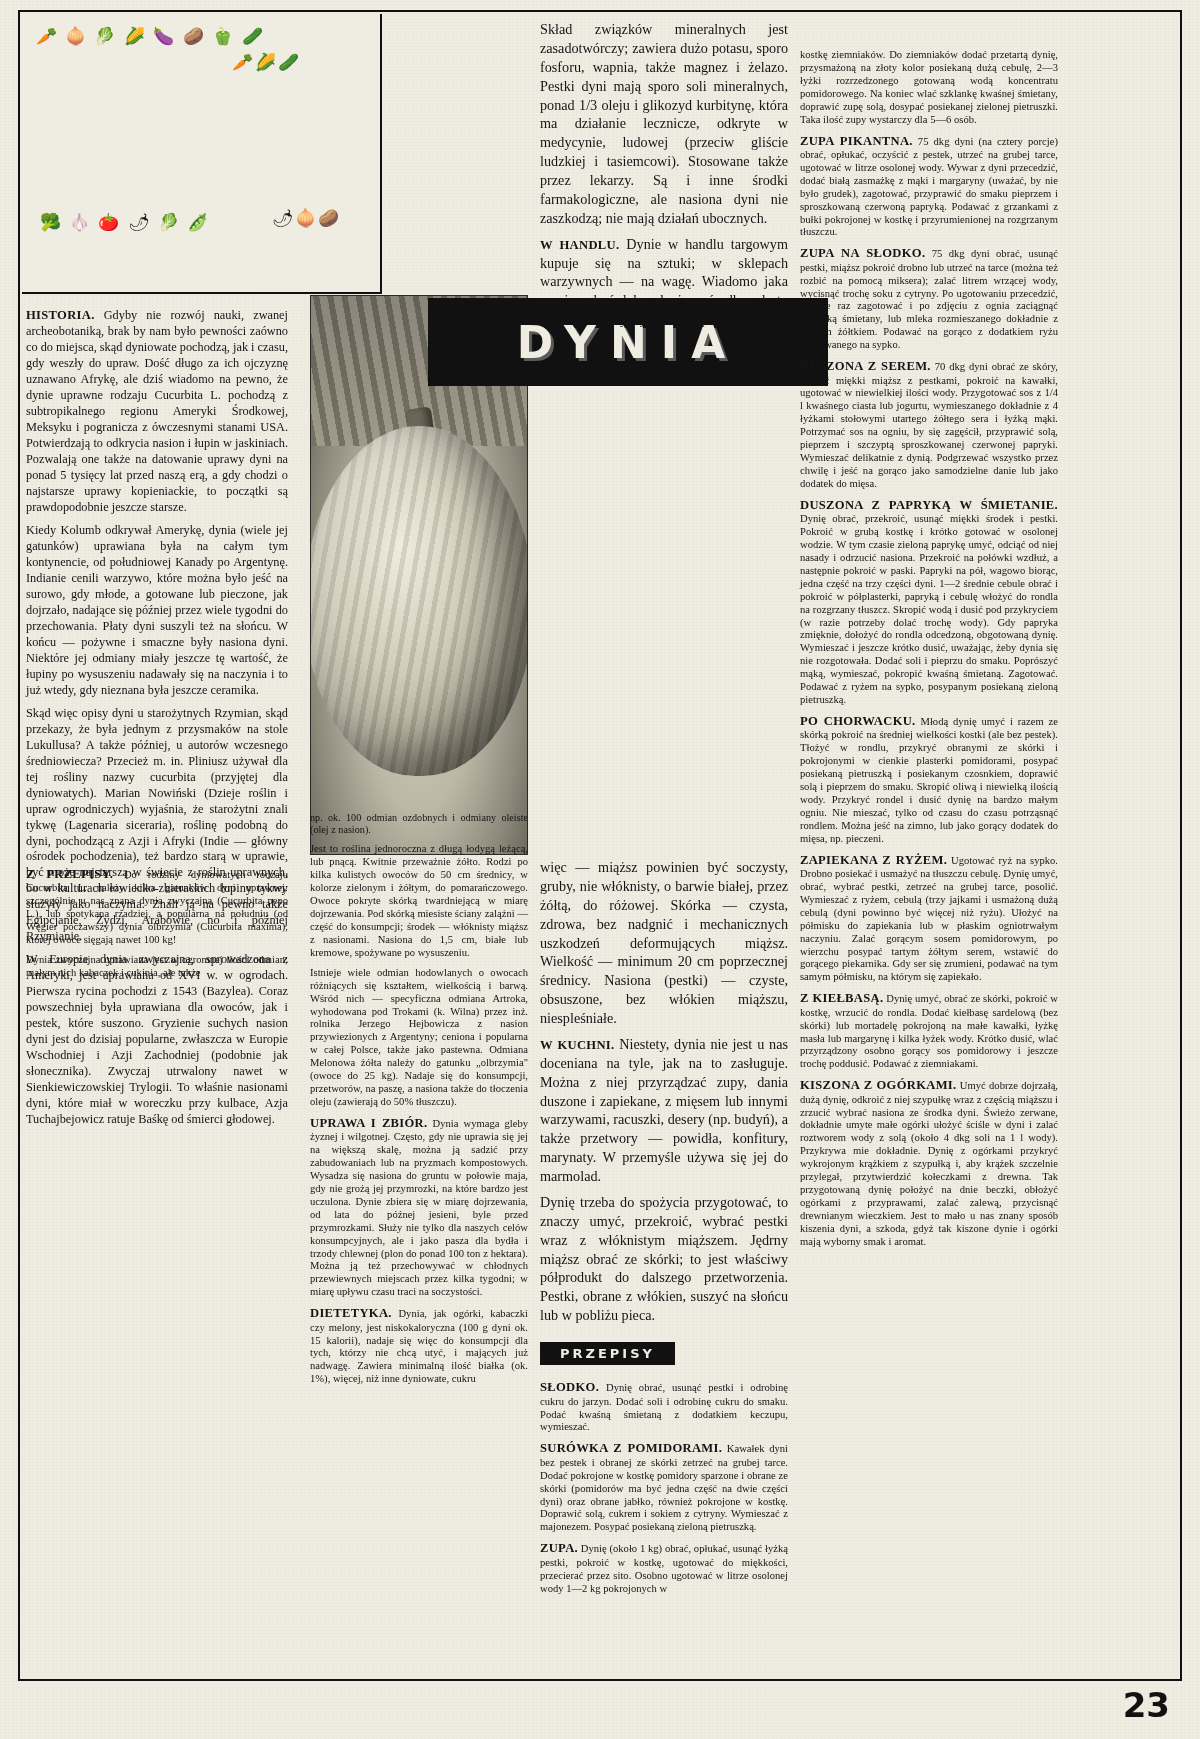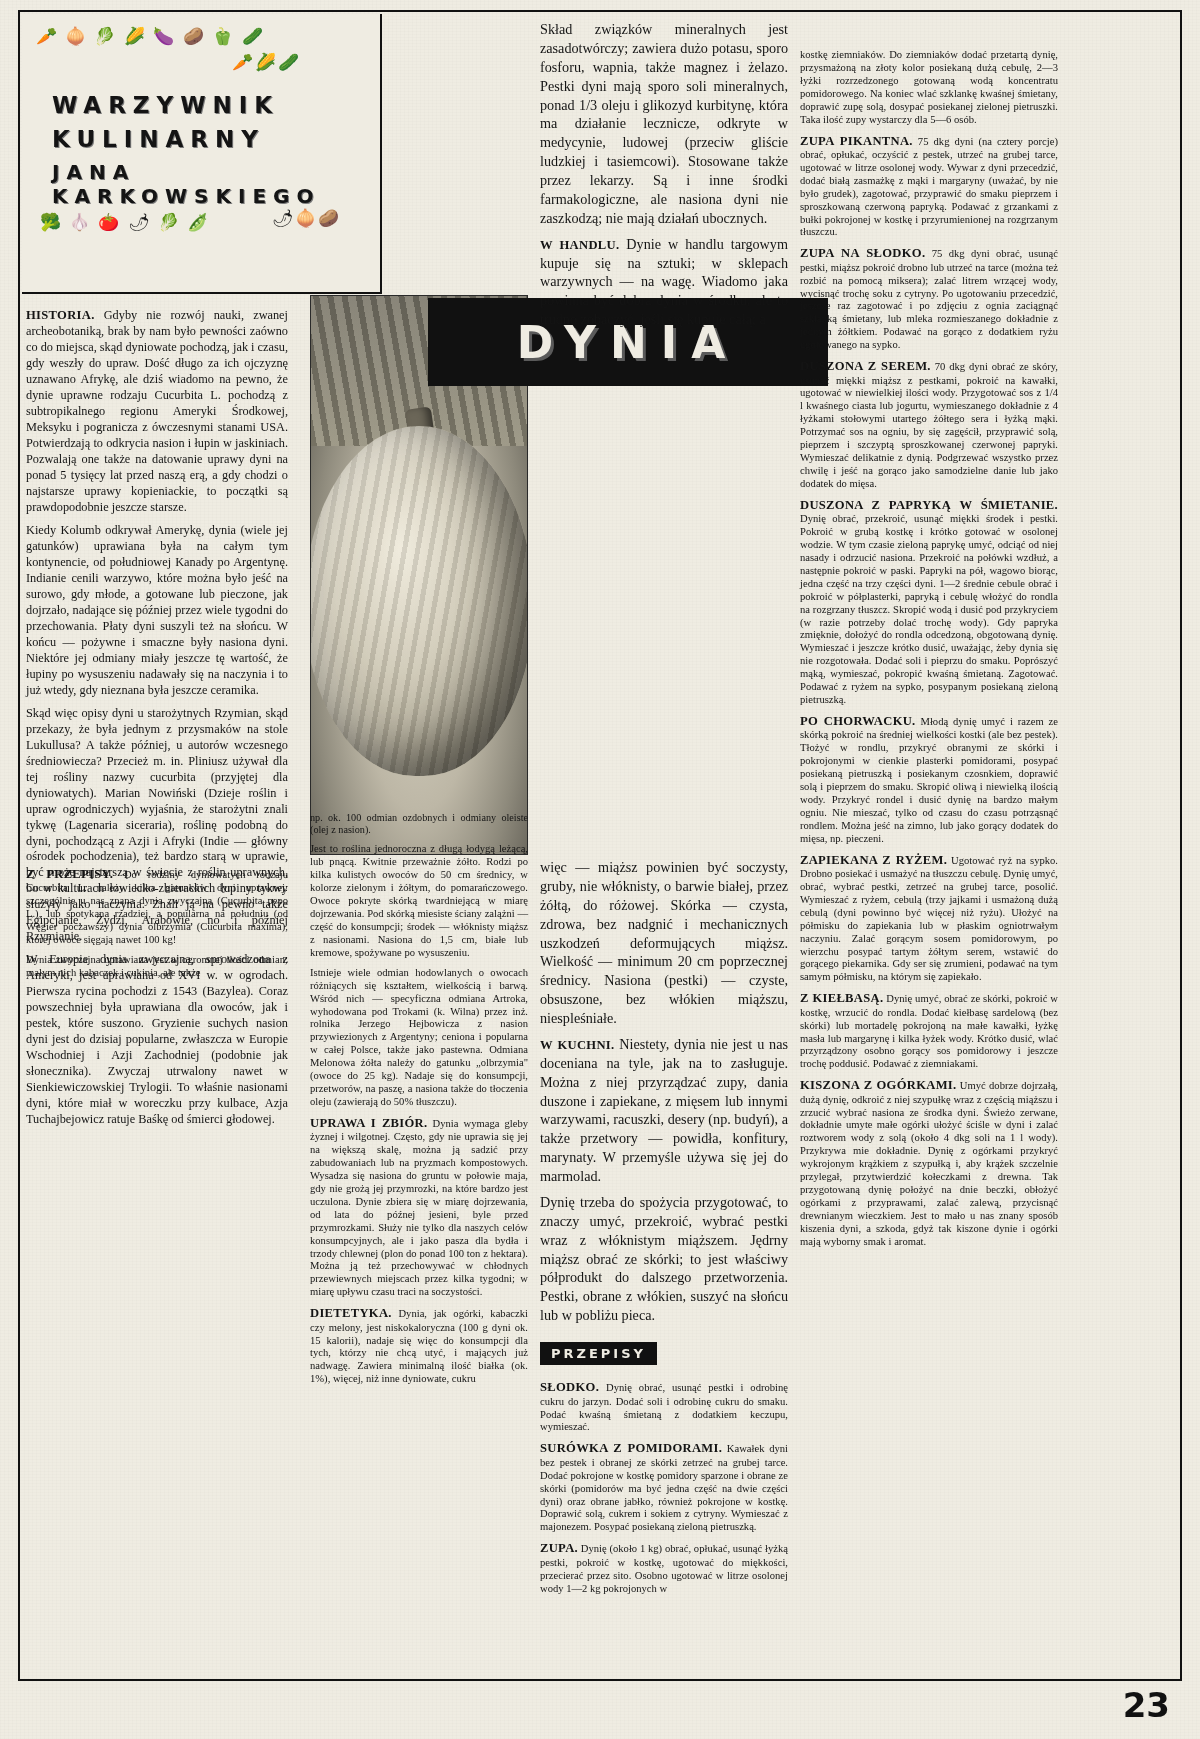--- a/index.html
+++ b/index.html
@@ -145,21 +145,21 @@
   #col4 { left:800px; top:24px; width:258px;margin-top:25px; }
 
   .recipes-bar {
     margin:10px 0 8px 0;
     background:#111;
     color:#efece2;
     font-family:"DejaVu Sans", sans-serif;
     font-weight:bold;
     font-size:13px;
     letter-spacing:3px;
-    padding:3px 11px;
+    padding:3px 20px;
     display:inline-block;
   }
   .pagenum {
     position:absolute;
     right:30px; bottom:14px;
     font-family:"DejaVu Sans", sans-serif;
     font-weight:bold;
     font-size:34px;
     color:#111;
   }
@@ -167,25 +167,20 @@
 </style>
 </head>
 <body>
 
 <div class="page">
   <div class="frame"></div>
 
   <div class="masthead">
     <div class="veg-row" style="left:14px; top:14px;">🥕 🧅 🥬 🌽 🍆 🥔 🫑 🥒</div>
     <div class="veg-row" style="left:210px; top:40px;">🥕🌽🥒</div>
-    <div class="mh-title">
-      <div class="mh-l1">WARZYWNIK</div>
-      <div class="mh-l2">KULINARNY</div>
-      <div class="mh-l3">JANA KARKOWSKIEGO</div>
-    </div>
     <div class="veg-row" style="left:18px; top:200px;">🥦 🧄 🍅 🌶 🥬 🫛</div>
     <div class="veg-row" style="left:250px; top:196px;">🌶🧅🥔</div>
   </div>
 
   <div class="photo">
     <div class="photo-bg-top"></div>
     <div class="pumpkin-stem"></div>
     <div class="pumpkin"></div>
   </div>
 

